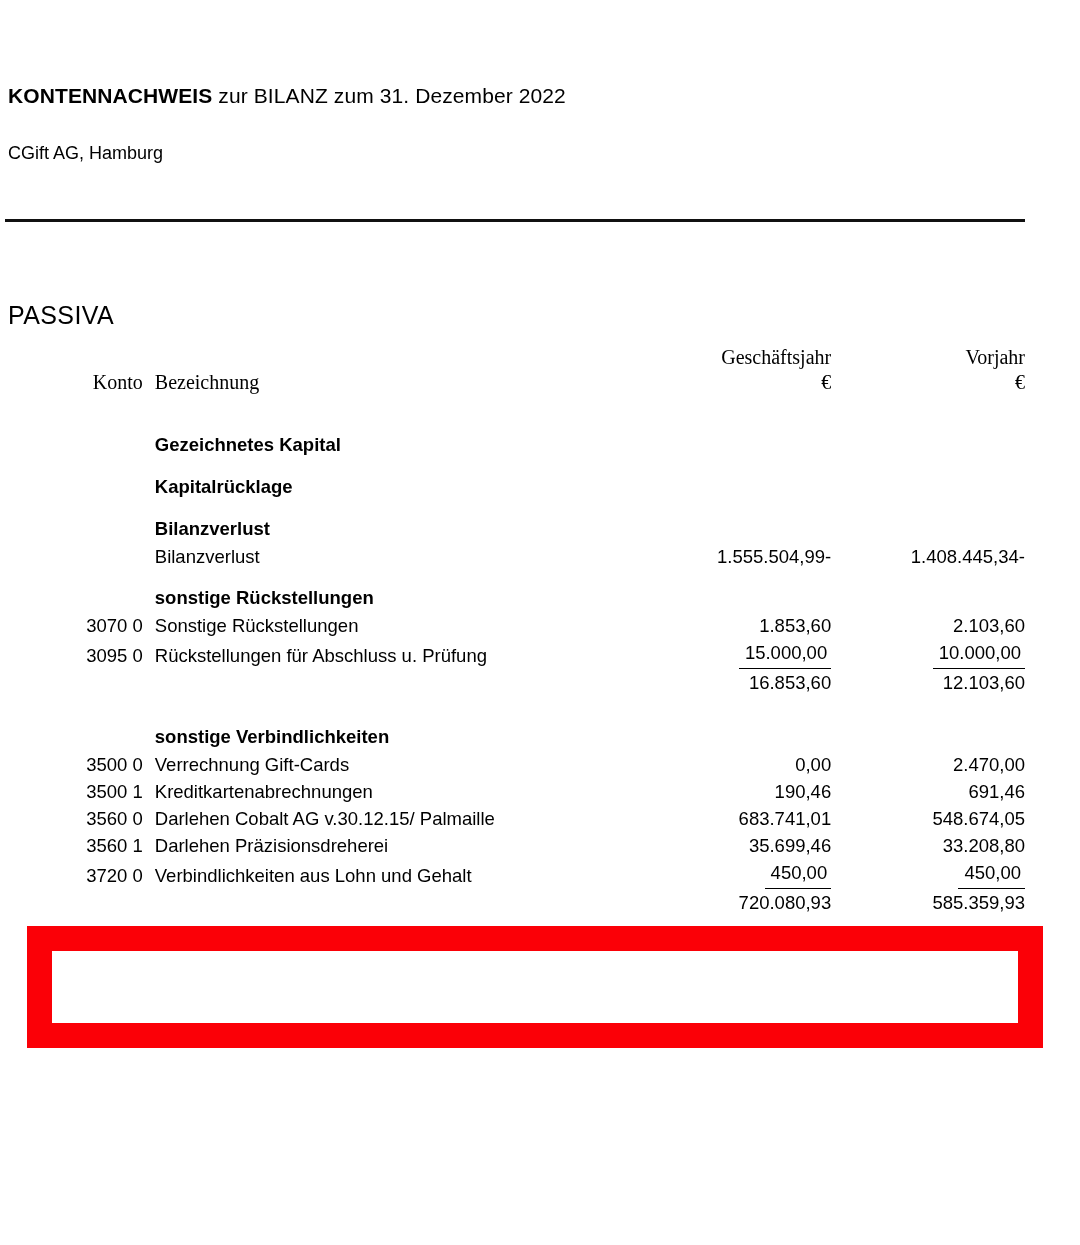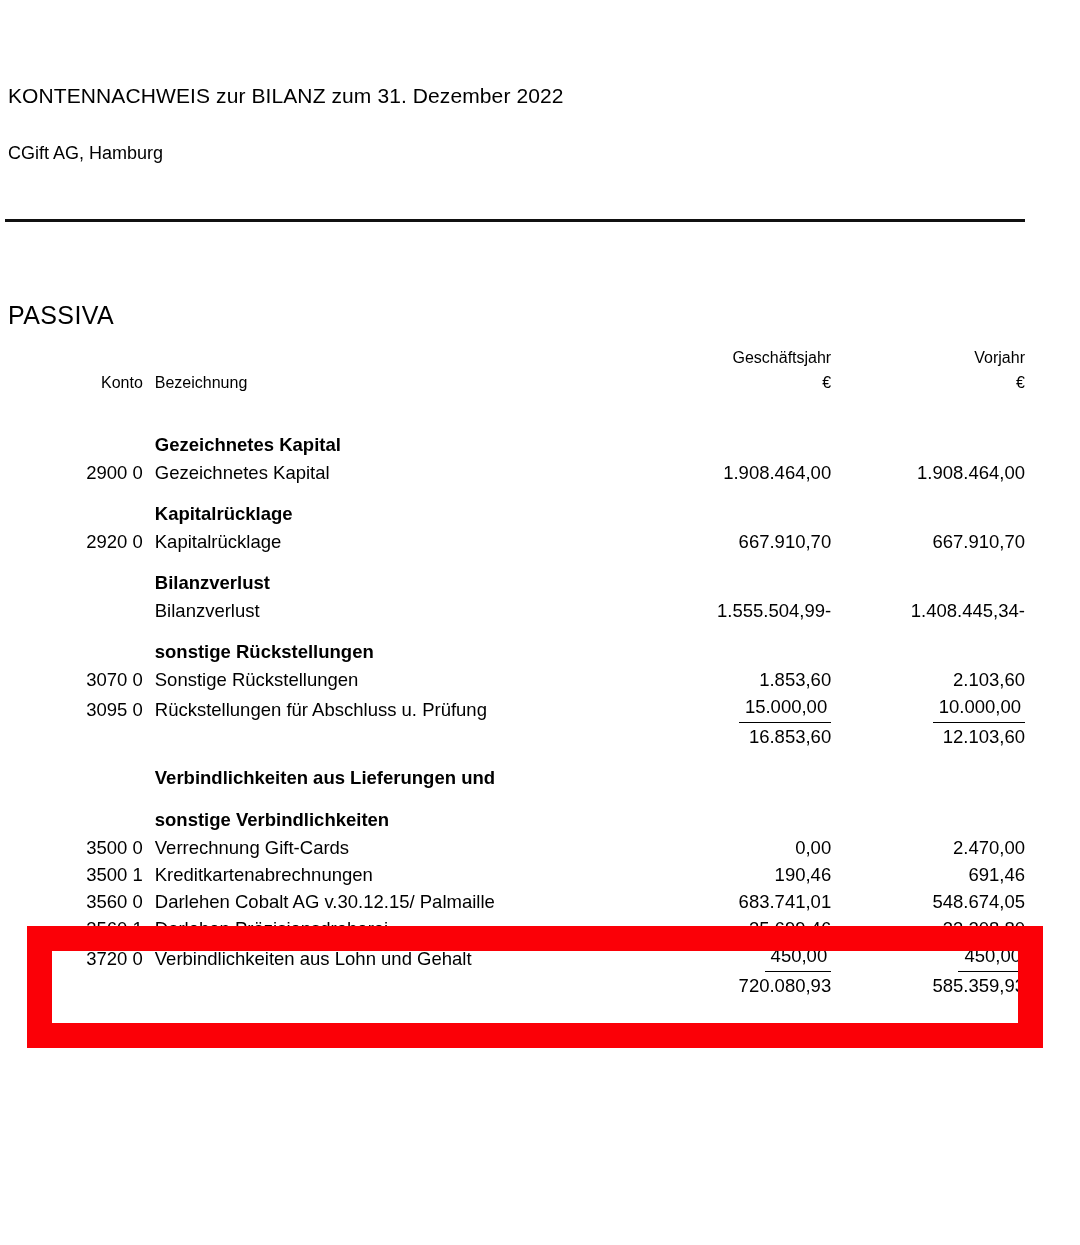--- a/index.html
+++ b/index.html
@@ -11,21 +11,21 @@
     position:relative;
     overflow:hidden;
   }
   .page{position:relative;width:1080px;height:1245px;}
 
   
   .doc-title{
     position:absolute;left:8px;top:84px;
     font-size:21px;letter-spacing:.1px;white-space:nowrap;
   }
-  .doc-title b{font-weight:normal;}
+  .doc-title b{font-weight:bold;}
   .doc-subtitle{
     position:absolute;left:8px;top:143px;
     font-size:18px;white-space:nowrap;
   }
   .rule-top{
     position:absolute;left:5px;top:219px;width:1020px;height:0;
     border-top:3px solid #111;
   }
 
   
@@ -39,21 +39,21 @@
     position:absolute;left:0;top:345px;width:1040px;
     border-collapse:collapse;
     font-size:18.5px;
   }
   .tbl td{padding:0;vertical-align:bottom;line-height:27px;height:27px;}
   .c-konto{width:150px;text-align:right;padding-right:12px !important;white-space:nowrap;}
   .c-bez{width:505px;text-align:left;white-space:nowrap;}
   .c-num{width:190px;text-align:right;white-space:nowrap;padding-right:5px !important;}
   .c-num2{width:195px;text-align:right;white-space:nowrap;padding-right:15px !important;}
 
-  .hdr td{font-size:16px;line-height:25px;height:25px;}
+  .hdr td{font-size:20px;line-height:25px;height:25px;font-family:Liberation Serif, serif;}
   .hdr-center{text-align:right;}
   .grp td{font-weight:bold;height:29px;line-height:29px;}
   .grp-cont td{font-weight:bold;height:27px;line-height:27px;}
   .spacer td{height:22px;line-height:22px;}
   .spacer-sm td{height:13px;line-height:13px;}
 
   .uline{
     display:inline-block;
     border-bottom:1.6px solid #000;
     padding-bottom:2px;
@@ -112,40 +112,28 @@
     <tbody id="rows-body">
         <tr class="spacer-sm">
           <td colspan="4"></td>
         </tr>
         <tr class="grp">
           <td class="c-konto"></td>
           <td class="c-bez">Gezeichnetes Kapital</td>
           <td class="c-num"></td>
           <td class="c-num2"></td>
         </tr>
-        <tr>
-          <td class="c-konto">2900 0</td>
-          <td class="c-bez">Gezeichnetes Kapital</td>
-          <td class="c-num">1.908.464,00</td>
-          <td class="c-num2">1.908.464,00</td>
-        </tr>
         <tr class="spacer-sm">
           <td colspan="4"></td>
         </tr>
         <tr class="grp">
           <td class="c-konto"></td>
           <td class="c-bez">Kapitalrücklage</td>
           <td class="c-num"></td>
           <td class="c-num2"></td>
-        </tr>
-        <tr>
-          <td class="c-konto">2920 0</td>
-          <td class="c-bez">Kapitalrücklage</td>
-          <td class="c-num">667.910,70</td>
-          <td class="c-num2">667.910,70</td>
         </tr>
         <tr class="spacer-sm">
           <td colspan="4"></td>
         </tr>
         <tr class="grp">
           <td class="c-konto"></td>
           <td class="c-bez">Bilanzverlust</td>
           <td class="c-num"></td>
           <td class="c-num2"></td>
         </tr>
@@ -178,26 +166,20 @@
         </tr>
         <tr>
           <td class="c-konto"></td>
           <td class="c-bez"></td>
           <td class="c-num">16.853,60</td>
           <td class="c-num2">12.103,60</td>
         </tr>
         <tr class="spacer-sm">
           <td colspan="4"></td>
         </tr>
-        <tr class="grp">
-          <td class="c-konto"></td>
-          <td class="c-bez">Verbindlichkeiten aus Lieferungen und</td>
-          <td class="c-num"></td>
-          <td class="c-num2"></td>
-        </tr>
         <tr class="spacer-sm">
           <td colspan="4"></td>
         </tr>
         <tr class="grp">
           <td class="c-konto"></td>
           <td class="c-bez">sonstige Verbindlichkeiten</td>
           <td class="c-num"></td>
           <td class="c-num2"></td>
         </tr>
         <tr>

